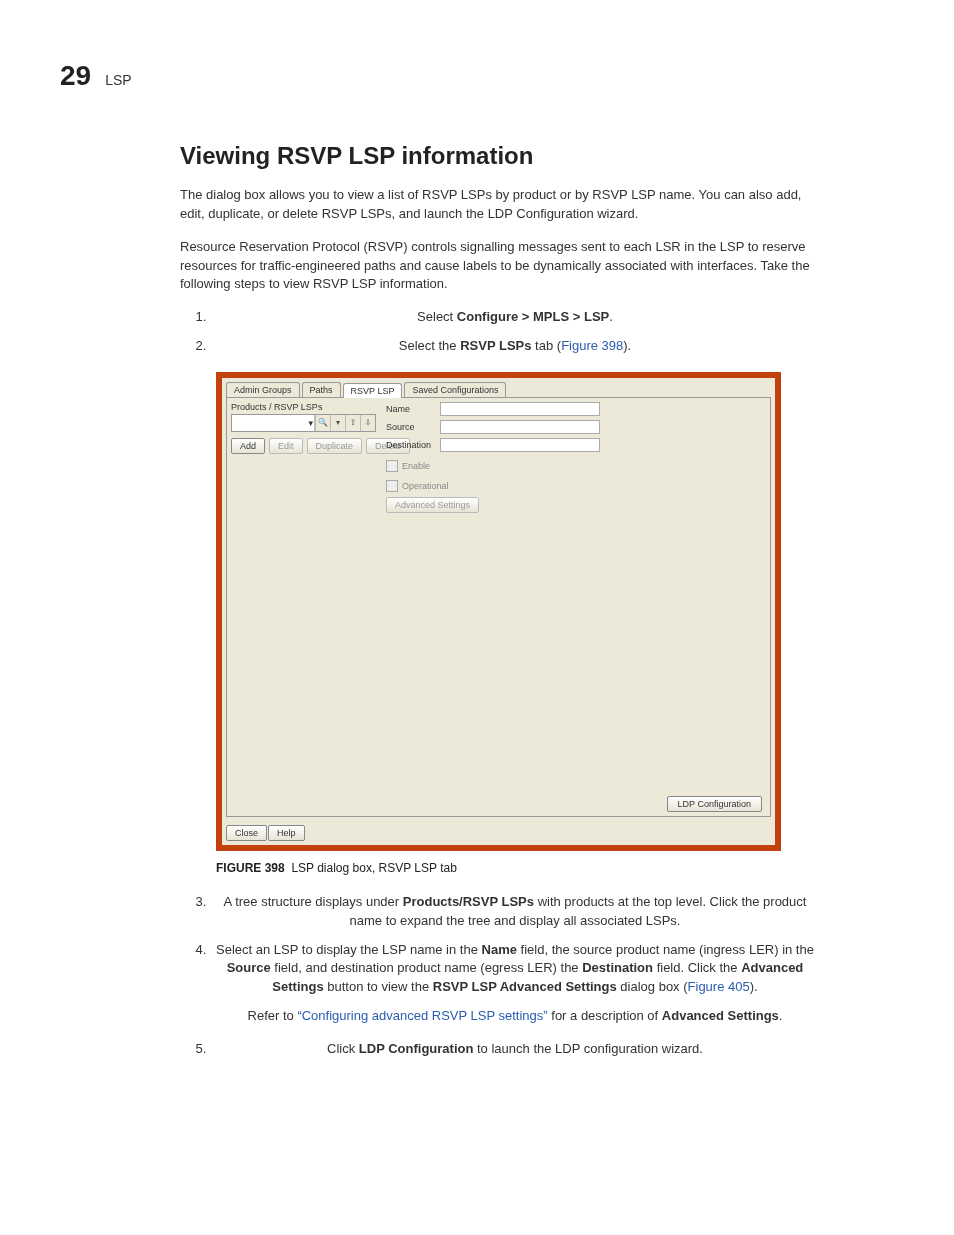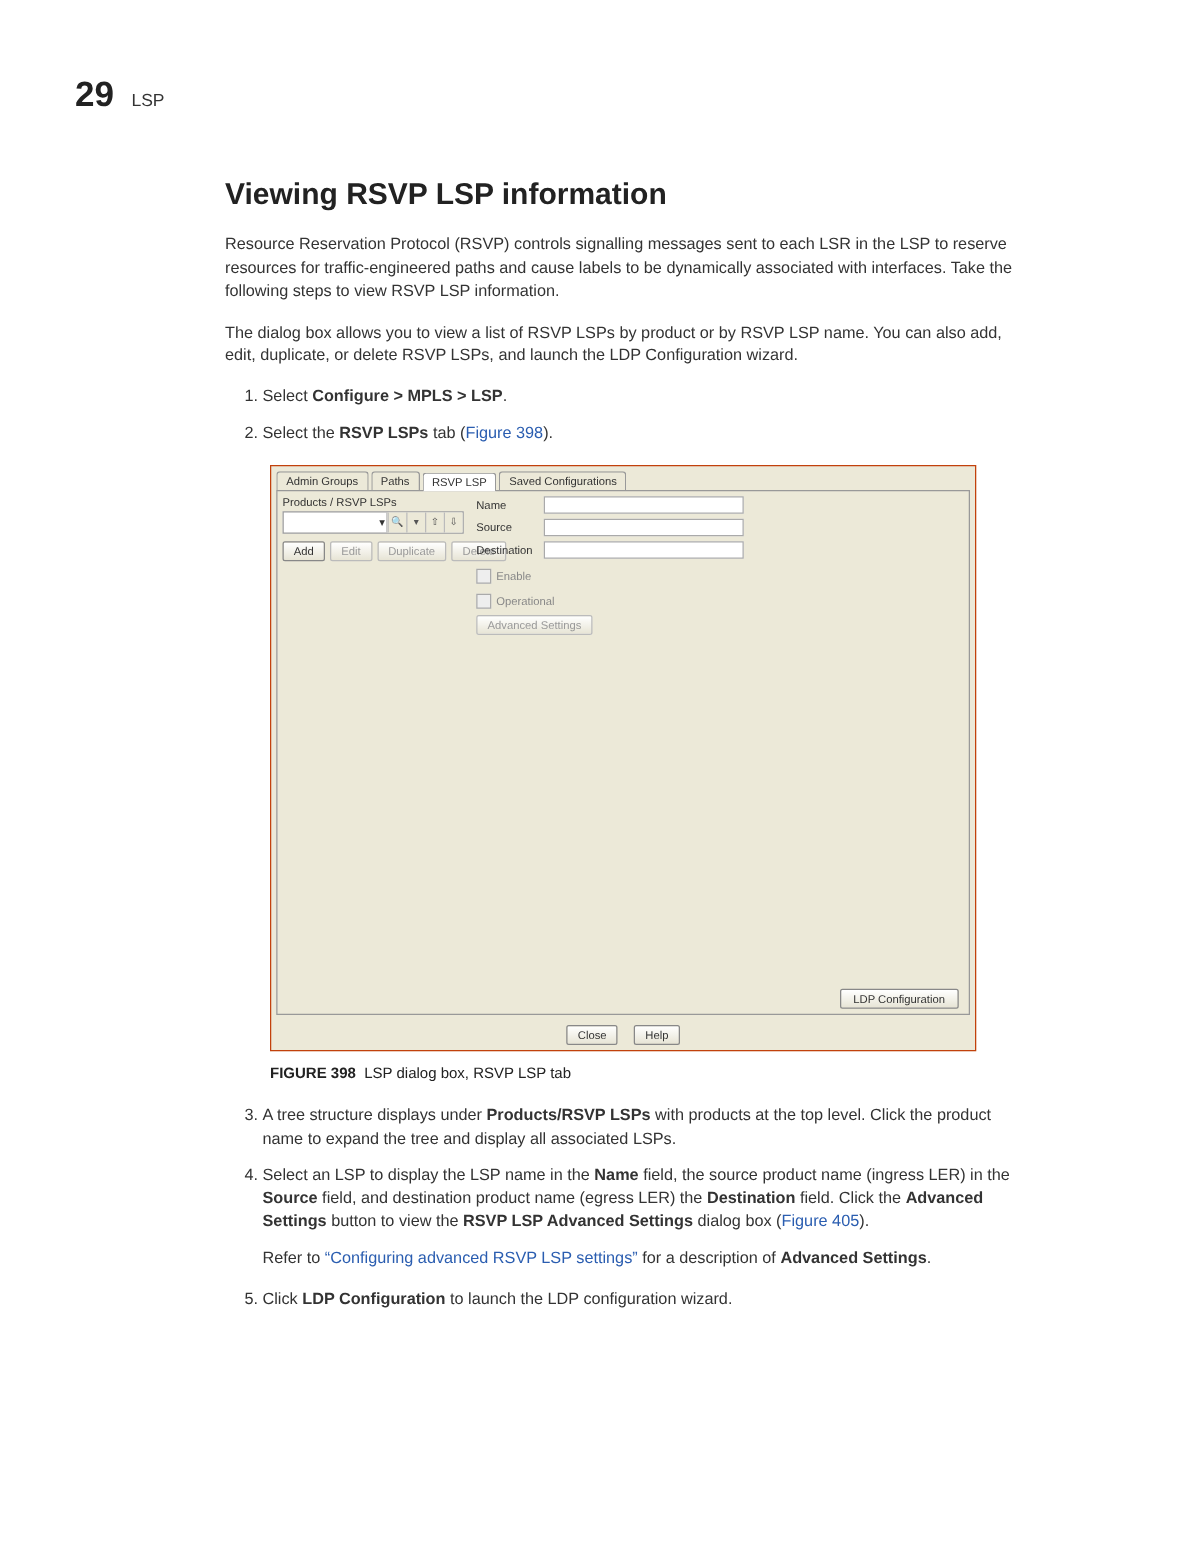--- a/index.html
+++ b/index.html
@@ -43,36 +43,37 @@
   p {
     font-size: 13px;
     line-height: 1.45;
     margin: 0 0 14px 0;
     color: #333;
   }
   ol {
     margin: 0 0 16px 0;
     padding-left: 30px;
     font-size: 13px;
+    text-align: center;
   }
   ol li {
     margin-bottom: 10px;
     line-height: 1.45;
     color: #333;
   }
   .bold { font-weight: 700; }
   .link { color: #2a5db0; }
 
   
   .figure {
     margin: 6px 0 6px 36px;
     width: 565px;
   }
   .dlg {
-    border: 1px solid #c2410c;
+    border: 6px solid #c2410c;
     background: #ece9d8;
     font-family: Tahoma, Arial, sans-serif;
     font-size: 9px;
     color: #333;
   }
   .tabstrip {
     display: flex;
     padding: 4px 4px 0 4px;
     gap: 2px;
   }
@@ -209,22 +210,22 @@
   .btn.dis { color: #999; border-color:#bbb; }
   .dlg-footer {
     display: flex;
     justify-content: space-between;
     align-items: center;
     margin-top: 6px;
   }
   .btn-row { display: flex; gap: 4px; }
   .dlg-bottom {
     display:flex;
-    justify-content:center;
-    gap:13px;
+    justify-content:flex-start;
+    gap:1px;
     padding:4px;
   }
   .figcap {
     font-size: 12px;
     margin: 10px 0 18px 36px;
     color:#222;
   }
   .figcap .fb { font-weight: 700; }
 </style>
 </head>
@@ -232,22 +233,22 @@
 
 <div class="page">
   <div class="header-row">
     <span class="chap-num">29</span>
     <span class="chap-title">LSP</span>
   </div>
 
   <div class="content">
     <h1>Viewing RSVP LSP information</h1>
 
+    <p>The dialog box allows you to view a list of RSVP LSPs by product or by RSVP LSP name. You can also add, edit, duplicate, or delete RSVP LSPs, and launch the LDP Configuration wizard.</p>
     <p>Resource Reservation Protocol (RSVP) controls signalling messages sent to each LSR in the LSP to reserve resources for traffic-engineered paths and cause labels to be dynamically associated with interfaces. Take the following steps to view RSVP LSP information.</p>
-    <p>The dialog box allows you to view a list of RSVP LSPs by product or by RSVP LSP name. You can also add, edit, duplicate, or delete RSVP LSPs, and launch the LDP Configuration wizard.</p>
 
     <ol>
       <li>
         <span>Select </span><span class="bold">Configure &gt; MPLS &gt; LSP</span><span>.</span>
       </li>
       <li>
         <span>Select the </span><span class="bold">RSVP LSPs</span><span> tab (</span><span class="link">Figure 398</span><span>).</span>
       </li>
     </ol>
 

